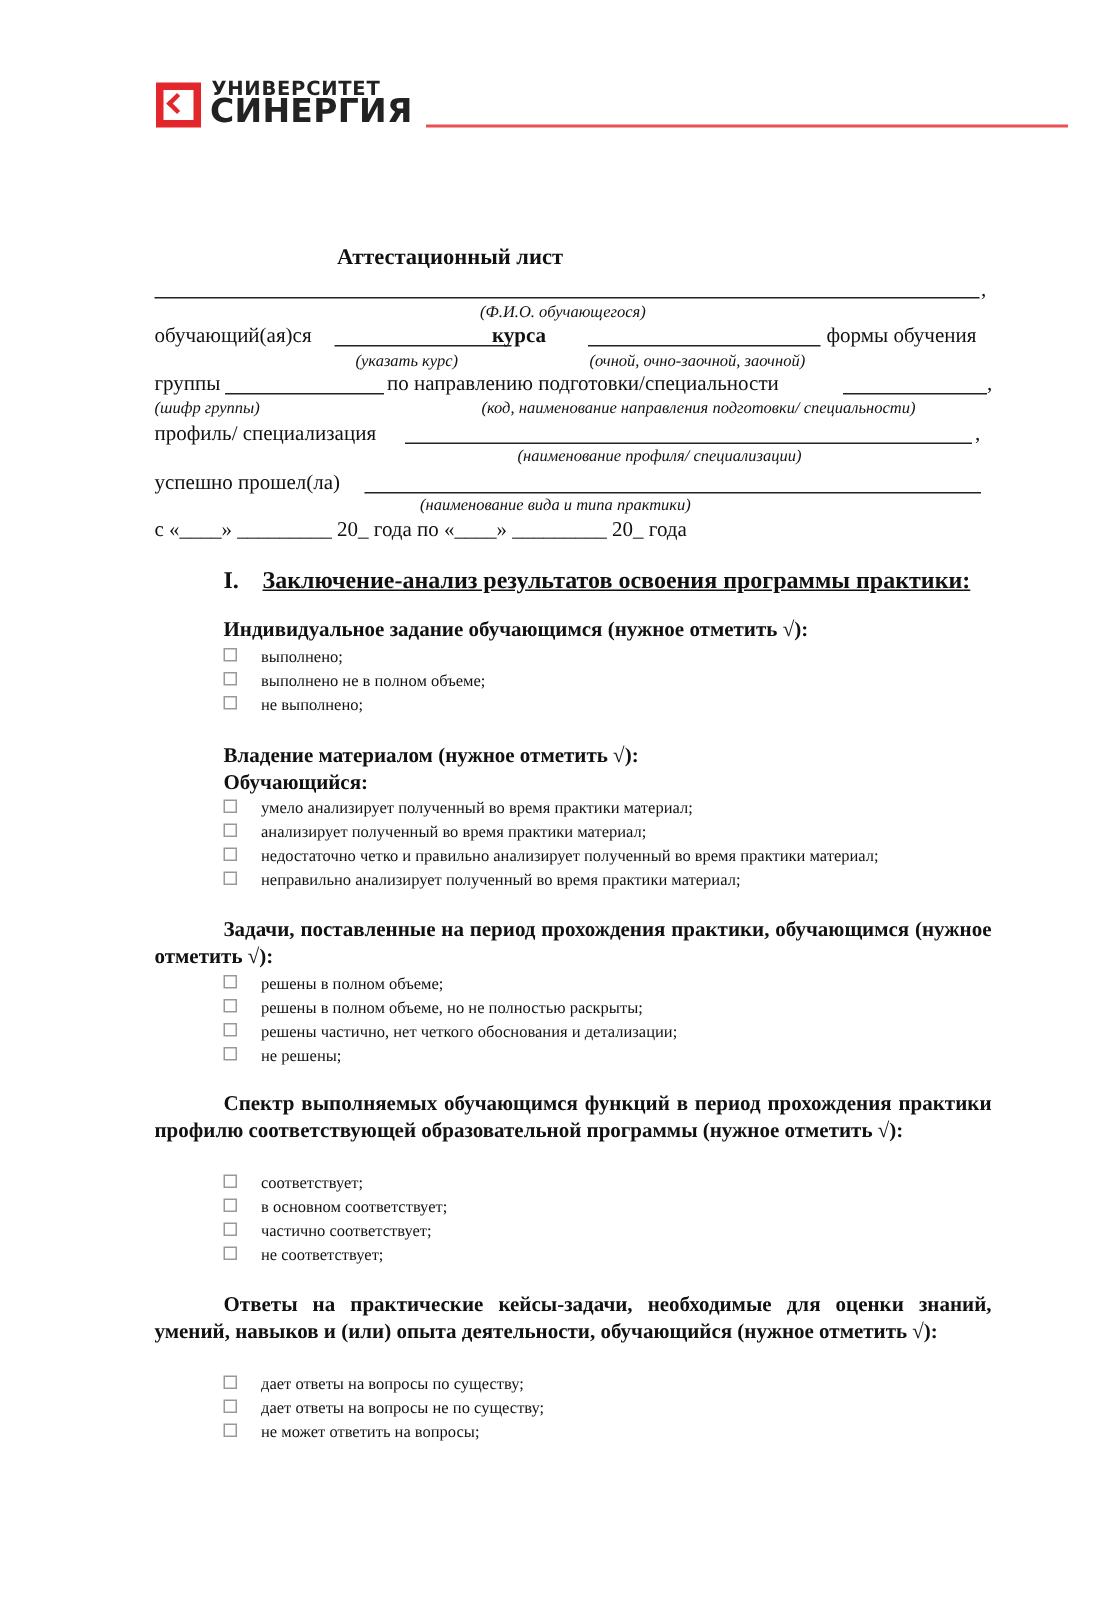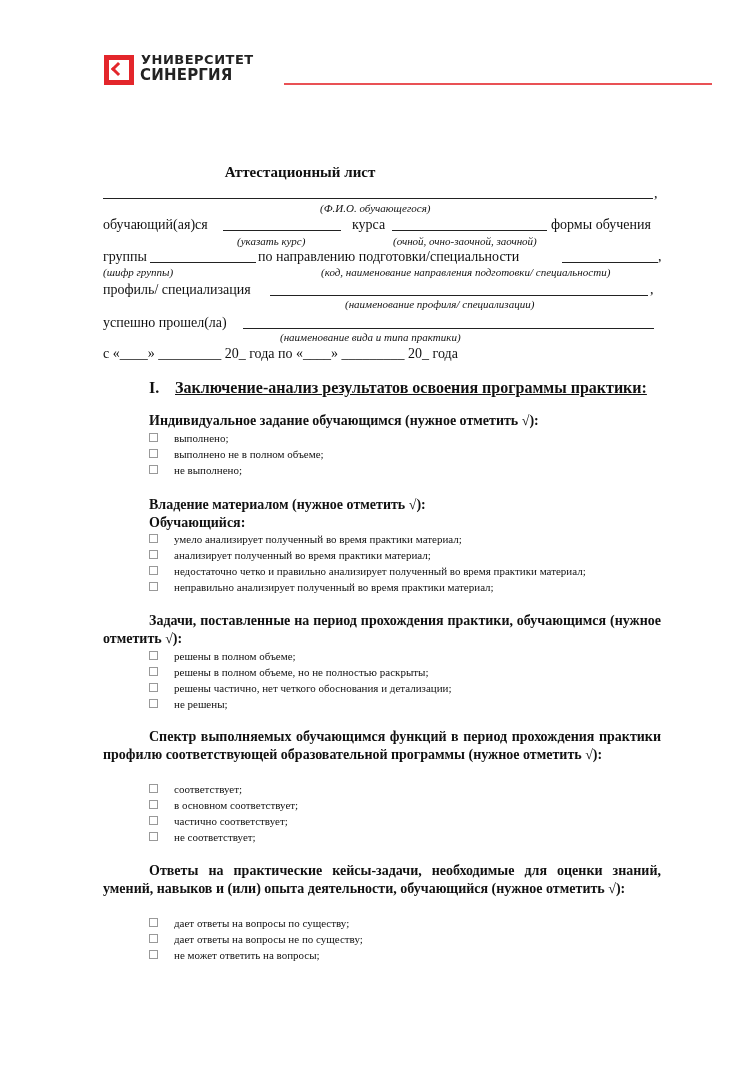--- a/index.html
+++ b/index.html
@@ -4,21 +4,21 @@
 <style>
   html, body { margin:0; padding:0; background:#ffffff; }
   body { width:744px; height:1067px; position:relative; overflow:hidden;
          font-family:"Liberation Serif", serif; color:#111; }
   .abs { position:absolute; }
   .logo-box { left:104px; top:55px; width:30px; height:30px; background:#e3262b; }
   .logo-box .inner { position:absolute; left:5px; top:5px; width:20px; height:20px; background:#fff; }
   .logo-box .chev { position:absolute; left:9px; top:9px; width:7px; height:7px;
                     border-left:3px solid #e3262b; border-bottom:3px solid #e3262b; transform:rotate(45deg); }
   .logo-t1 { left:141px; top:53px; font-family:"DejaVu Sans", sans-serif; font-weight:bold; font-size:13px; letter-spacing:0.5px; color:#222; line-height:14px; }
-  .logo-t2 { left:140px; top:64px; font-family:"DejaVu Sans", sans-serif; font-weight:bold; font-size:15px; letter-spacing:0.2px; color:#222; line-height:22px; }
+  .logo-t2 { left:140px; top:64px; font-family:"DejaVu Sans", sans-serif; font-weight:bold; font-size:22px; letter-spacing:0.2px; color:#222; line-height:22px; }
   .red-line { left:284px; top:83px; width:428px; height:2px; background:#e3262b; opacity:0.8; }
 
   .title { left:0; width:600px; top:164px; text-align:center; font-weight:bold; font-size:15px; }
   .t { font-size:14px; line-height:16px; white-space:nowrap; }
   .cap { font-size:11px; font-style:italic; white-space:nowrap; }
   .uline { border-bottom:1px solid #222; height:0; }
   .h1 { left:149px; top:379px; font-size:16px; font-weight:bold; }
   .h1 .num { display:inline-block; width:26px; }
   .h1 .txt { text-decoration:underline; }
   .hb { font-weight:bold; font-size:14px; line-height:18px; }
@@ -38,21 +38,21 @@
 <div class="abs red-line"></div>
 
 <div class="abs title">Аттестационный лист</div>
 
 <div class="abs uline" style="left:103px;top:198px;width:550px;"></div>
 <div class="abs t" style="left:654px;top:186px;">,</div>
 <div class="abs cap" style="left:320px;top:202px;">(Ф.И.О. обучающегося)</div>
 
 <div class="abs t" style="left:103px;top:217px;">обучающий(ая)ся</div>
 <div class="abs uline" style="left:223px;top:230px;width:118px;"></div>
-<div class="abs t" style="left:352px;top:217px;">курса</div>
+<div class="abs t" style="left:328px;top:217px;font-weight:bold;">курса</div>
 <div class="abs uline" style="left:392px;top:230px;width:155px;"></div>
 <div class="abs t" style="left:551px;top:217px;">формы обучения</div>
 <div class="abs cap" style="left:237px;top:235px;">(указать курс)</div>
 <div class="abs cap" style="left:393px;top:235px;">(очной, очно-заочной, заочной)</div>
 
 <div class="abs t" style="left:103px;top:249px;">группы</div>
 <div class="abs uline" style="left:150px;top:262px;width:106px;"></div>
 <div class="abs t" style="left:258px;top:249px;">по   направлению   подготовки/специальности</div>
 <div class="abs uline" style="left:562px;top:262px;width:96px;"></div>
 <div class="abs t" style="left:658px;top:249px;">,</div>

